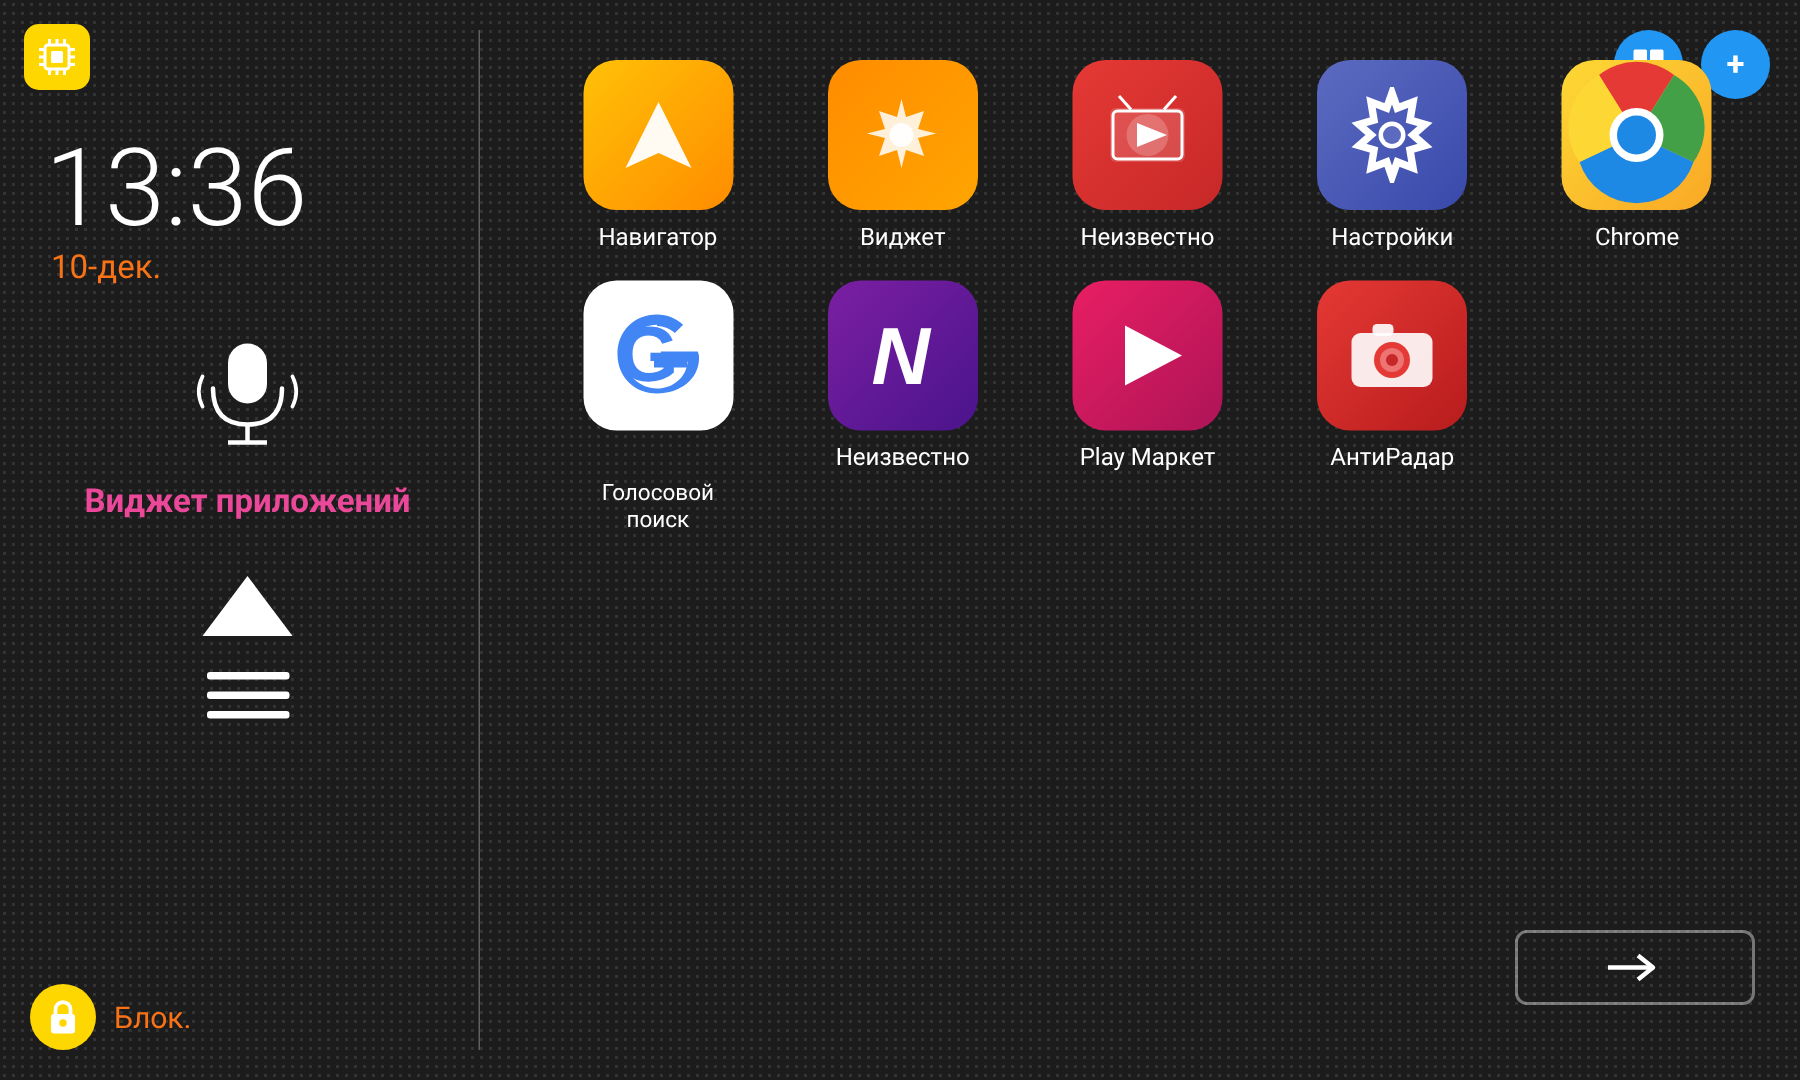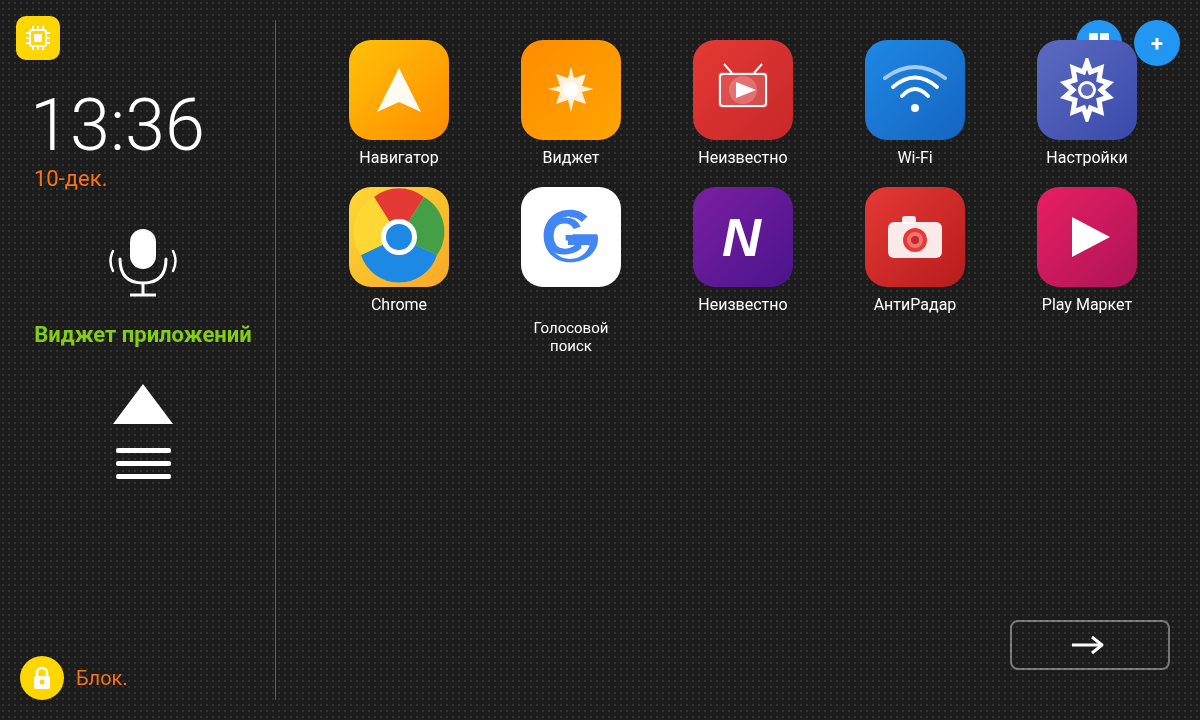--- a/index.html
+++ b/index.html
@@ -24,21 +24,21 @@
 
     .layout {
       position: relative;
       width: 1200px;
       height: 720px;
       display: flex;
     }
 
     
     .left-panel {
-      width: 276px;
+      width: 320px;
       height: 100%;
       display: flex;
       flex-direction: column;
       padding: 20px 20px 20px 30px;
       position: relative;
     }
 
     .left-panel::after {
       content: '';
       position: absolute;
@@ -65,21 +65,21 @@
     }
 
     .mic-area {
       margin-top: 30px;
       display: flex;
       align-items: center;
       justify-content: center;
     }
 
     .widget-label {
-      color: #84cc16;
+      color: #ec4899;
       font-size: 22px;
       font-weight: bold;
       text-align: center;
       margin-top: 20px;
       line-height: 1.3;
     }
 
     .wifi-icon-area {
       margin-top: 30px;
       display: flex;
@@ -410,32 +410,20 @@
 
             <line x1="44" y1="13" x2="52" y2="4" stroke="white" stroke-width="2"></line>
 
             <polygon points="26,22 26,38 46,30" fill="white"></polygon>
           </svg>
           <div class="dot-indicator"></div>
         </div>
         <div class="app-label">Неизвестно</div>
       </div>
 
-      <div class="app-item">
-        <div class="app-icon icon-wifi">
-          <svg width="70" height="60" viewBox="0 0 70 60">
-            <path d="M35 46 A2 2 0 0 1 35 50 A2 2 0 0 1 35 46" fill="white"></path>
-            <circle cx="35" cy="48" r="4" fill="white"></circle>
-            <path d="M22 36 Q35 22 48 36" stroke="white" stroke-width="4" fill="none" stroke-linecap="round"></path>
-            <path d="M13 27 Q35 8 57 27" stroke="white" stroke-width="4" fill="none" stroke-linecap="round"></path>
-            <path d="M5 18 Q35 -4 65 18" stroke="white" stroke-width="4" fill="none" stroke-linecap="round" opacity="0.6"></path>
-          </svg>
-        </div>
-        <div class="app-label">Wi-Fi</div>
-      </div>
 
       <div class="app-item">
         <div class="app-icon icon-settings">
           <svg width="64" height="64" viewBox="0 0 64 64">
             <circle cx="32" cy="32" r="9" fill="white"></circle>
             <circle cx="32" cy="32" r="6" fill="#5C6BC0"></circle>
             <path d="M32 4 L35.5 14 L46 10 L44 22 L54 25 L46 32 L54 39 L44 42 L46 54 L35.5 50 L32 60 L28.5 50 L18 54 L20 42 L10 39 L18 32 L10 25 L20 22 L18 10 L28.5 14 Z" fill="none" stroke="white" stroke-width="5"></path>
           </svg>
         </div>
         <div class="app-label">Настройки</div>
@@ -482,44 +470,44 @@
       <div class="app-item">
         <div class="app-icon icon-n">
           <svg width="70" height="70" viewBox="0 0 70 70">
             <text x="14" y="54" font-size="54" font-weight="bold" font-style="italic" fill="white" font-family="Arial">N</text>
           </svg>
         </div>
         <div class="app-label">Неизвестно</div>
       </div>
 
       <div class="app-item">
+        <div class="app-icon icon-play">
+          <svg width="70" height="70" viewBox="0 0 70 70">
+
+            <polygon points="20,15 20,55 58,35" fill="white"></polygon>
+          </svg>
+        </div>
+        <div class="app-label">Play Маркет</div>
+      </div>
+
+      <div class="app-item">
         <div class="app-icon icon-antiradar">
           <svg width="70" height="70" viewBox="0 0 70 70">
 
             <rect x="8" y="20" width="54" height="36" rx="6" fill="white" opacity="0.9"></rect>
 
             <circle cx="35" cy="38" r="12" fill="#e53935"></circle>
             <circle cx="35" cy="38" r="8" fill="white" opacity="0.3"></circle>
 
             <rect x="22" y="14" width="14" height="8" rx="3" fill="white" opacity="0.9"></rect>
 
             <circle cx="35" cy="38" r="4" fill="#c62828"></circle>
           </svg>
         </div>
         <div class="app-label">АнтиРадар</div>
-      </div>
-
-      <div class="app-item">
-        <div class="app-icon icon-play">
-          <svg width="70" height="70" viewBox="0 0 70 70">
-
-            <polygon points="20,15 20,55 58,35" fill="white"></polygon>
-          </svg>
-        </div>
-        <div class="app-label">Play Маркет</div>
       </div>
 
     </div>
 
     <div class="arrow-btn">
       <svg width="36" height="20" viewBox="0 0 36 20">
         <line x1="0" y1="10" x2="28" y2="10" stroke="white" stroke-width="3"></line>
         <polyline points="20,2 30,10 20,18" stroke="white" stroke-width="3" fill="none" stroke-linejoin="round"></polyline>
       </svg>
     </div>

